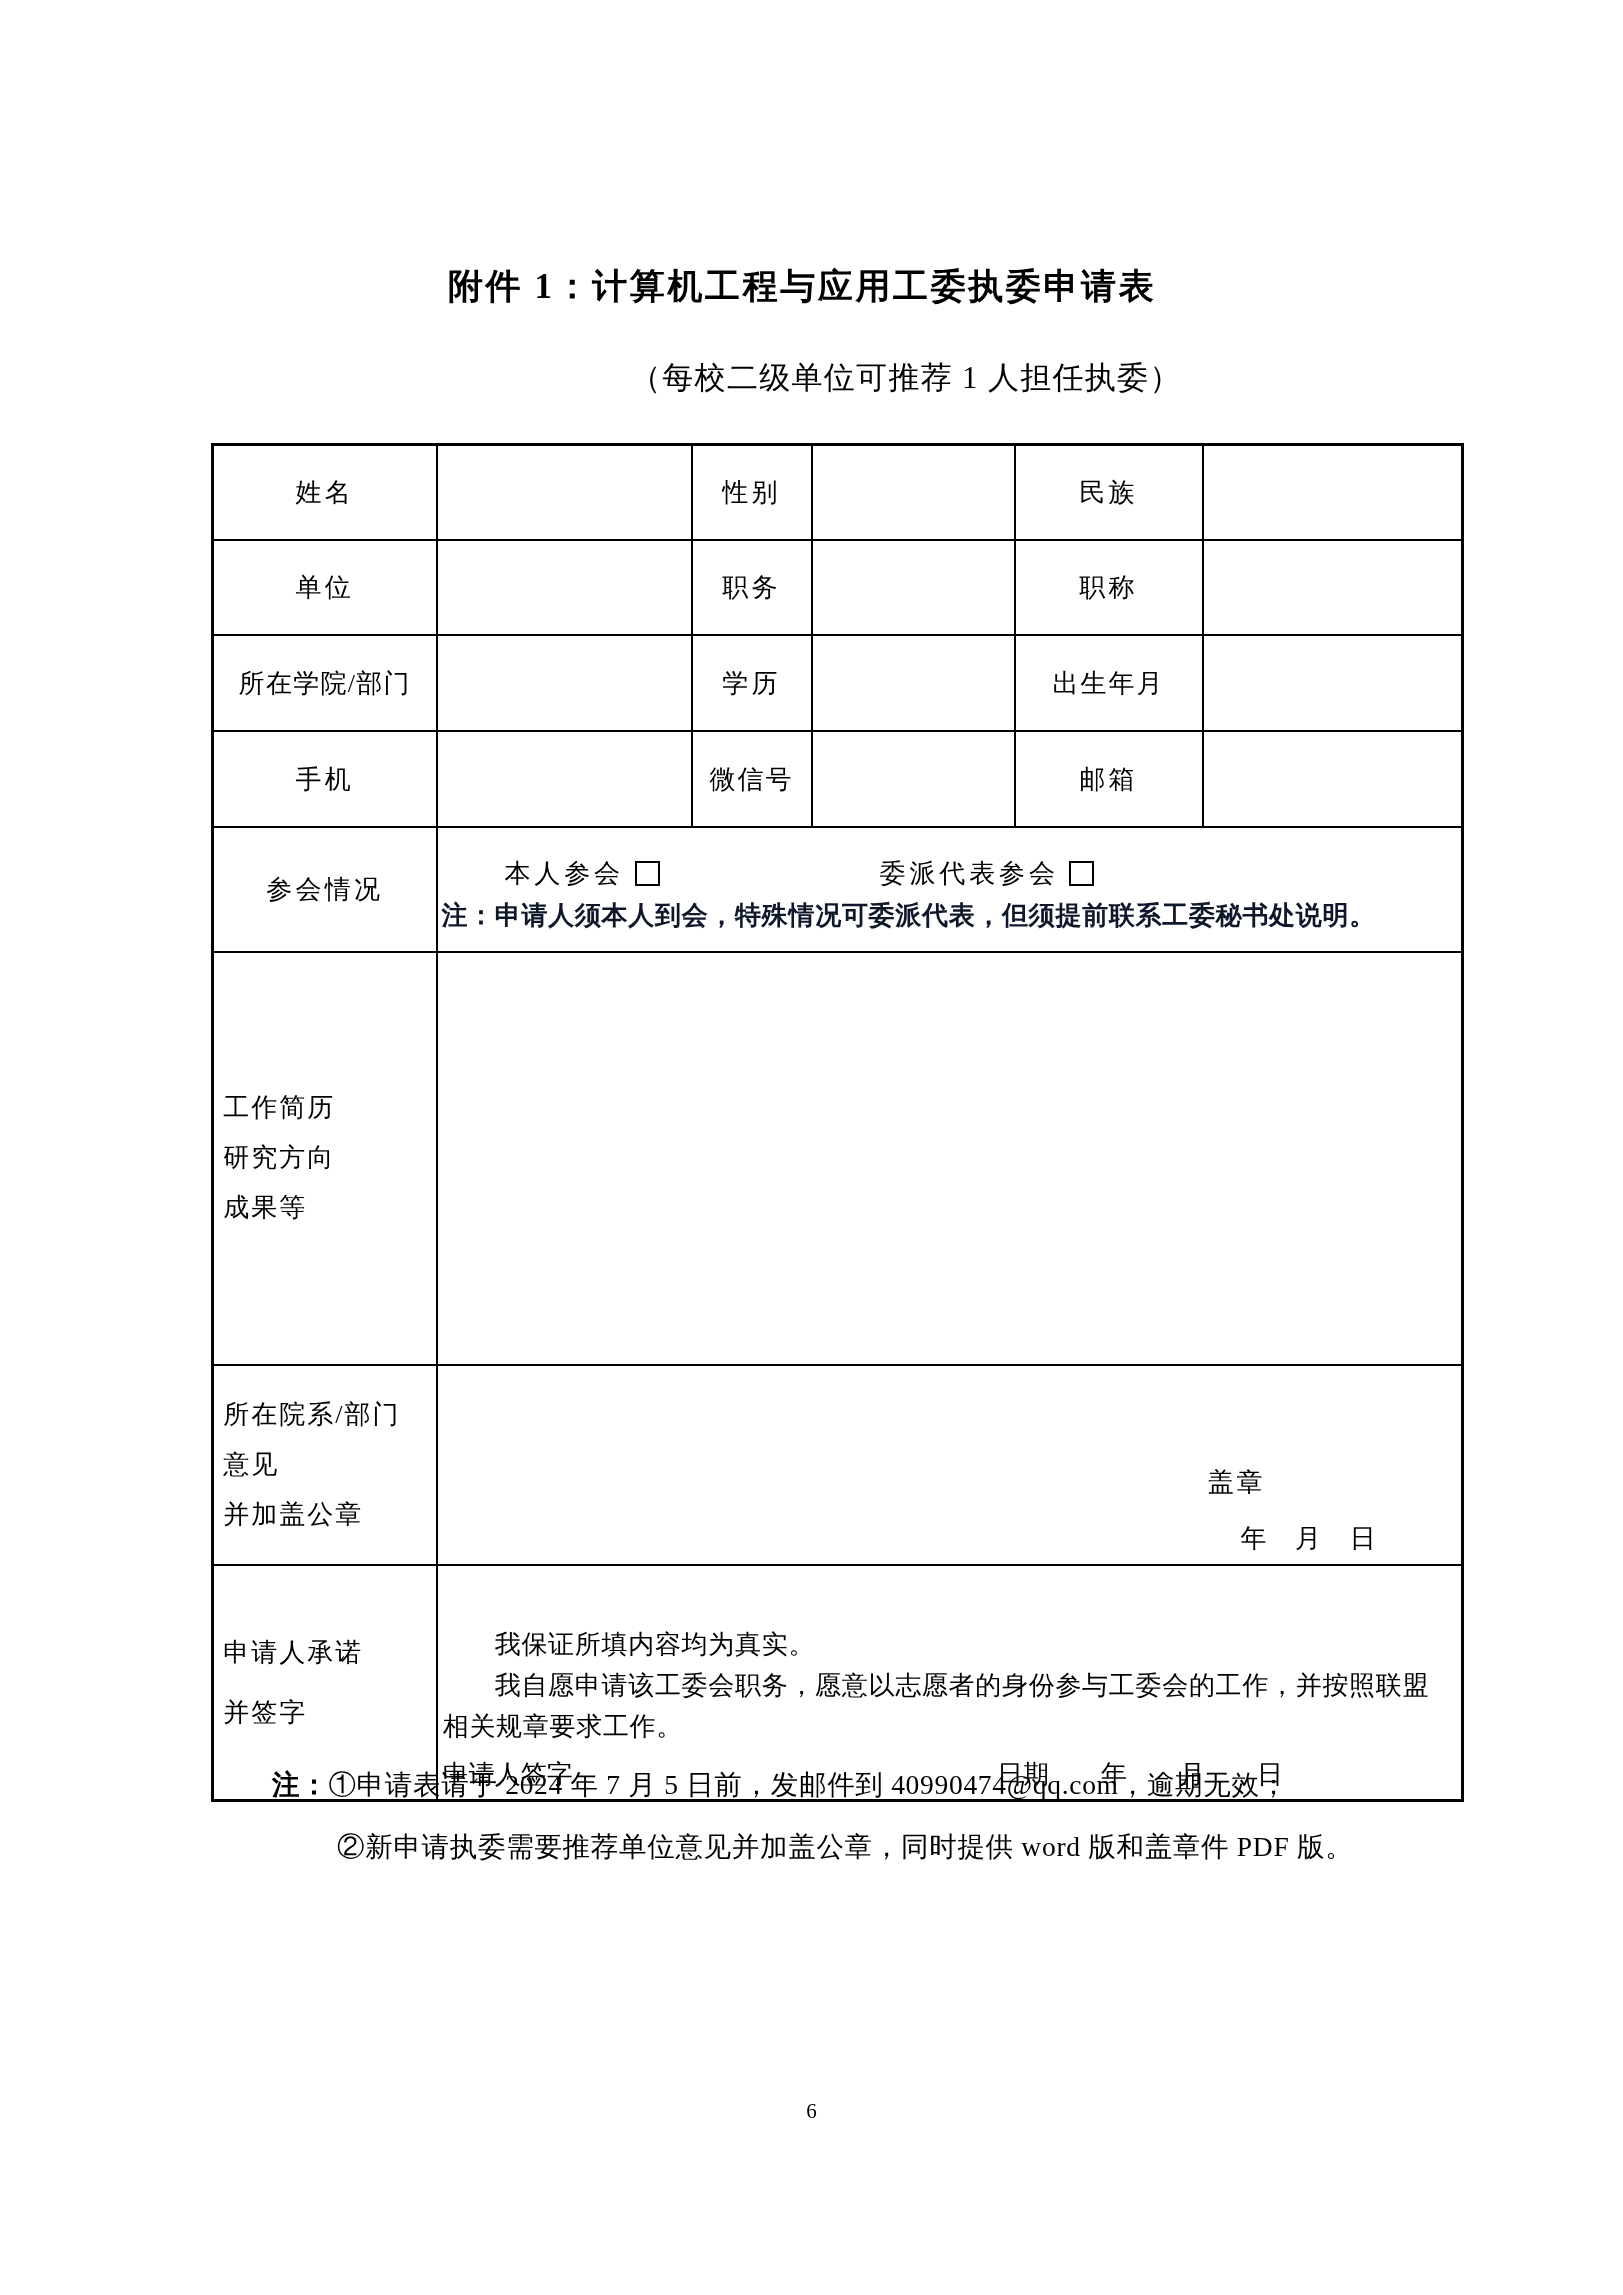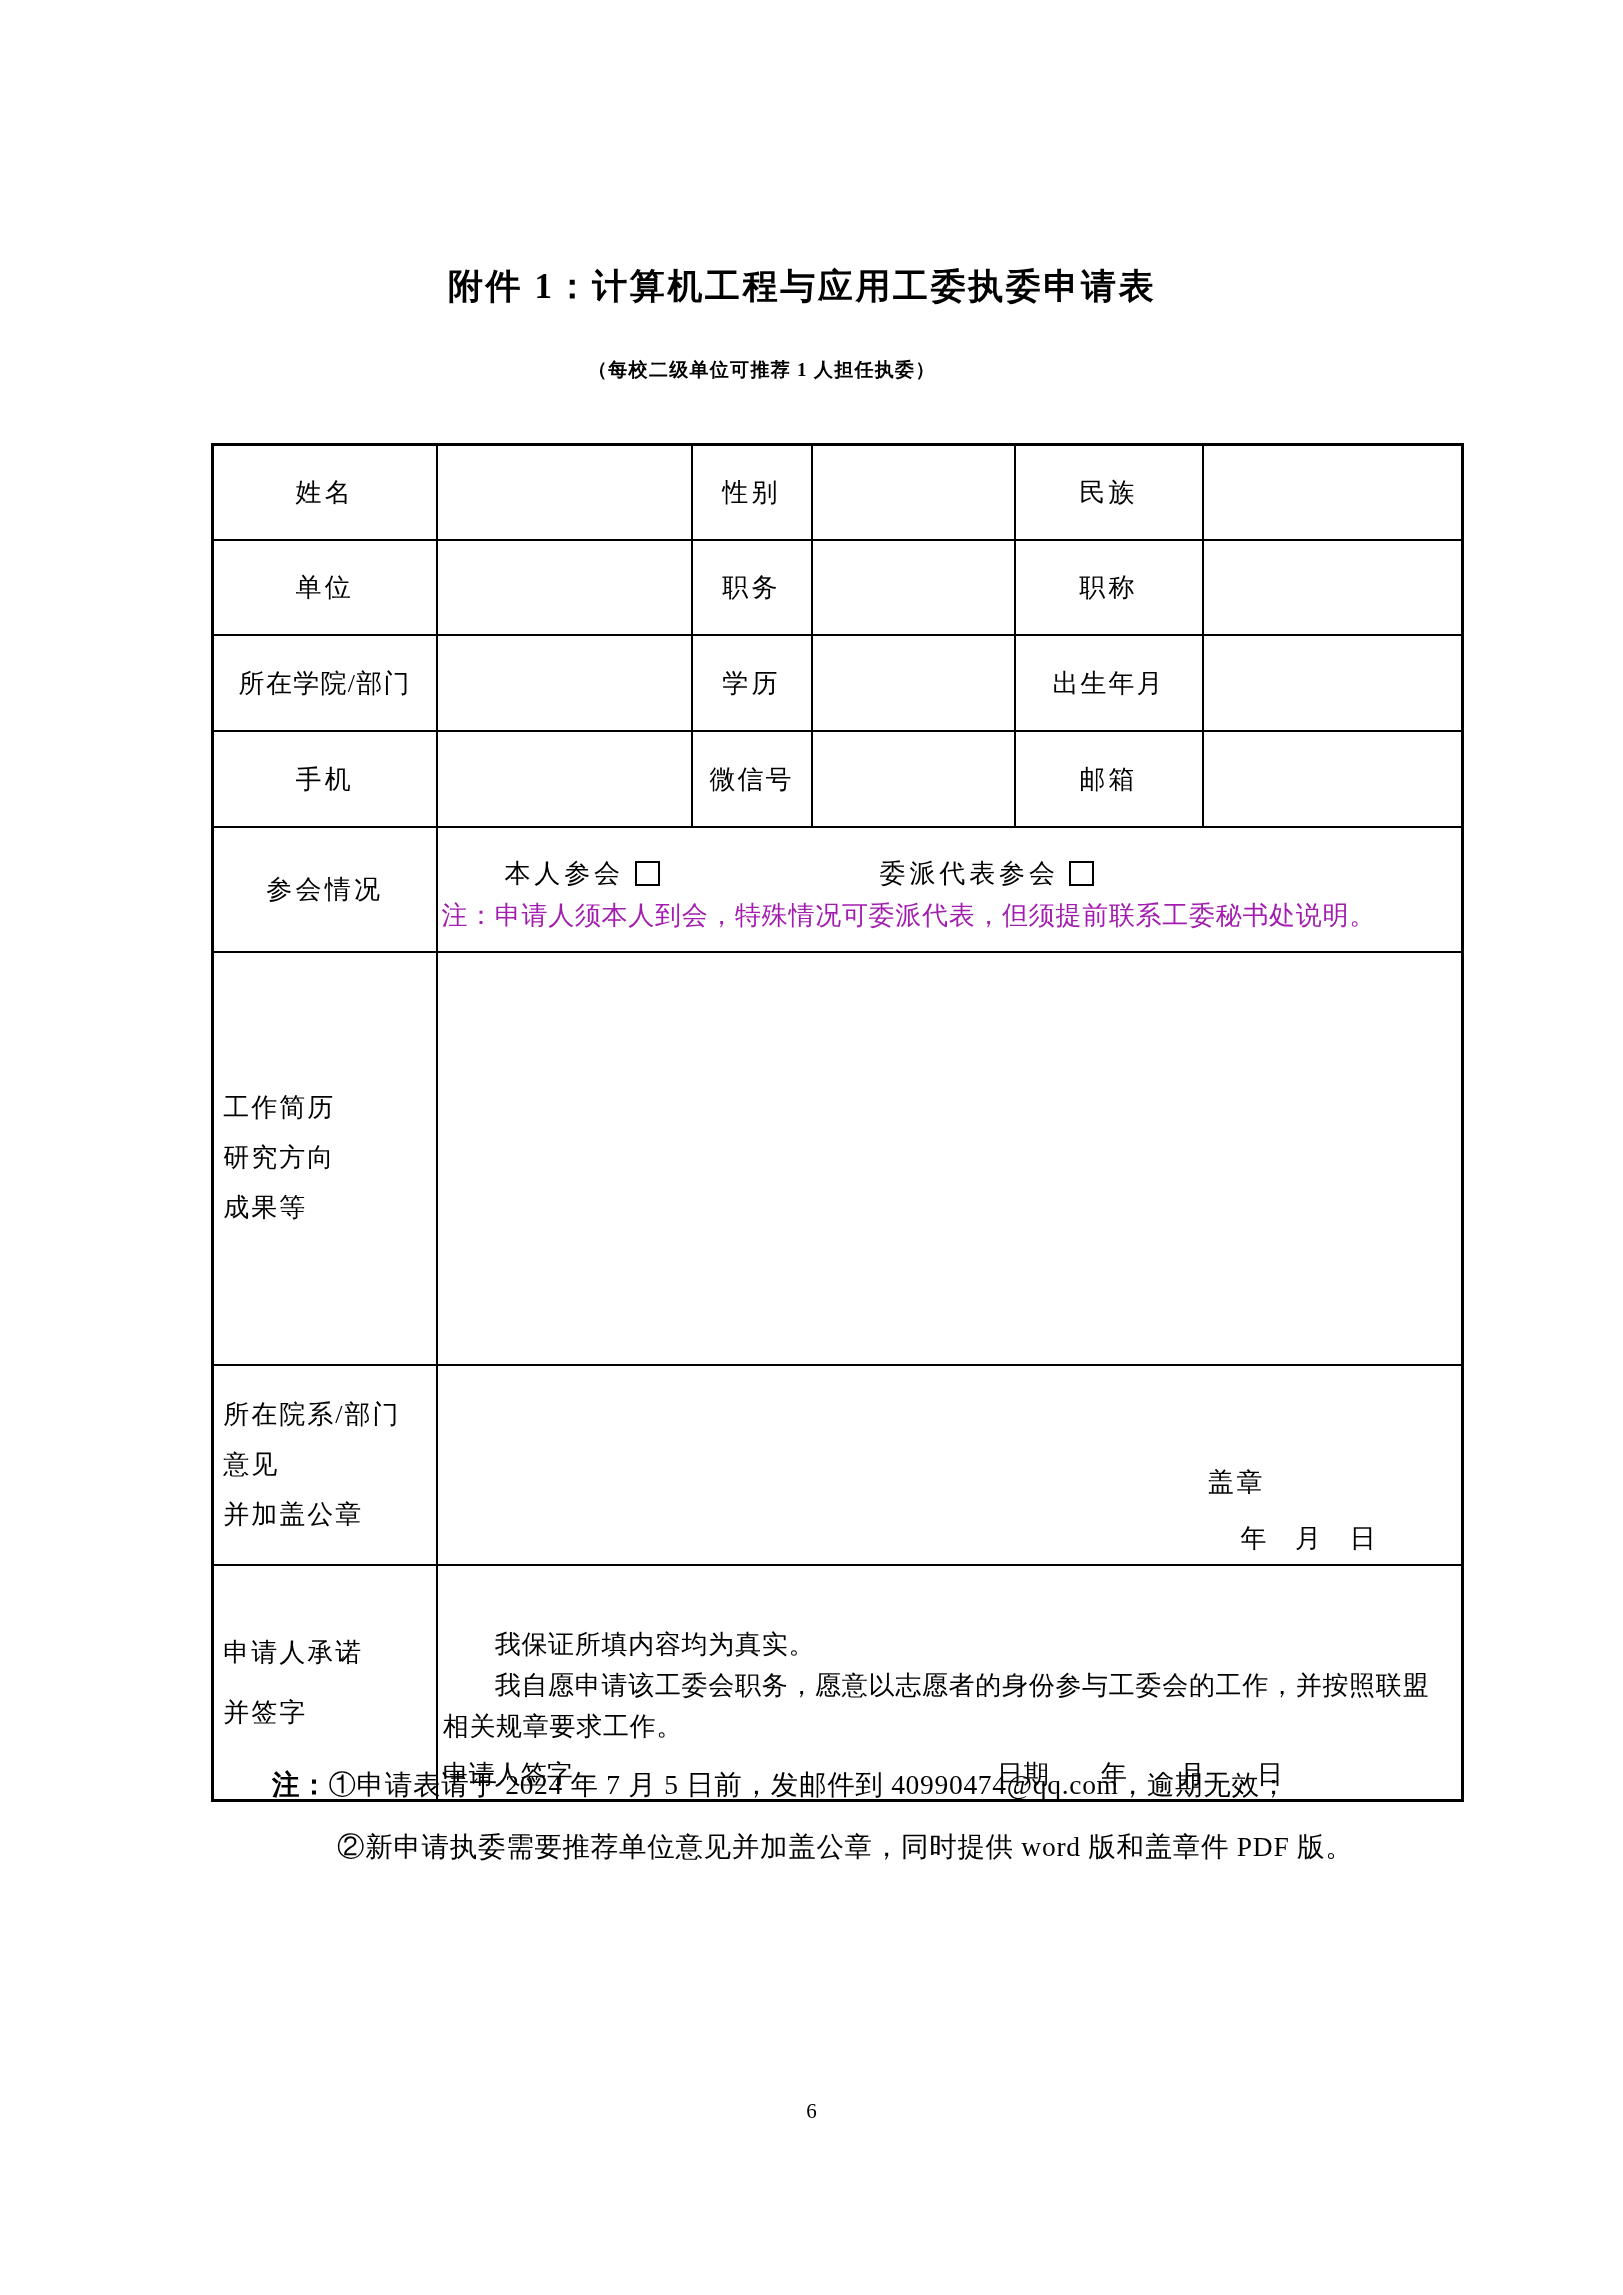--- a/index.html
+++ b/index.html
@@ -5,22 +5,22 @@
   html,body{margin:0;padding:0;}
   body{
     width:1623px;height:2295px;background:#ffffff;position:relative;
     font-family:"Liberation Serif","DejaVu Serif",serif;color:#000;
   }
   .title{
     position:absolute;left:448px;top:263px;
     font-size:35px;font-weight:bold;letter-spacing:2.6px;white-space:nowrap;
   }
   .subtitle{
-    position:absolute;left:588px;top:357px;
-    font-size:19px;font-weight:bold;letter-spacing:1.3px;white-space:nowrap;
+    position:absolute;left:630px;top:357px;
+    font-size:31px;font-weight:normal;letter-spacing:1.3px;white-space:nowrap;
   }
   table.form{
     position:absolute;left:211px;top:443px;width:1250px;
     border-collapse:collapse;table-layout:fixed;
     border:3.9px solid #000;
   }
   table.form td{
     border:2px solid #000;font-size:26px;vertical-align:middle;
     overflow:hidden;
   }
@@ -32,21 +32,21 @@
   .commit-lbl .lbl-line{line-height:60px;}
   td.attend-cell{vertical-align:top;padding:11.8px 3.9px 0 3.9px;}
   .attend-options{display:flex;align-items:center;line-height:31px;padding-left:63px;white-space:nowrap;}
   .opt-text{letter-spacing:3.9px;text-align:right;}
   .cbox{
     display:inline-block;width:21px;height:21px;border:2px solid #000;
     margin-left:10.5px;vertical-align:middle;background:#fff;
   }
   .opt-delegate{margin-left:220px;}
   .attend-note{
-    margin-top:9.2px;color:#a21caf;font-weight:normal;font-size:26px;
+    margin-top:9.2px;color:#0f172a;font-weight:bold;font-size:26px;
     white-space:nowrap;letter-spacing:0.7px;
   }
   td.opinion-cell{position:relative;vertical-align:top;}
   .seal-block{position:absolute;right:0;bottom:10.5px;text-align:right;width:100%;}
   .seal-line{padding-right:196px;line-height:29px;letter-spacing:2.6px;margin-left:22px;}
   .seal-date{padding-right:84px;margin-top:27.5px;line-height:29px;letter-spacing:1.3px;}
   td.commit-cell{position:relative;vertical-align:top;padding:6.5px 5.2px 0 5.2px;}
   .commit-cell p{margin:0;line-height:41px;text-indent:2em;letter-spacing:0.7px;}
   .sig-row{
     position:absolute;left:5.2px;right:0;bottom:9.2px;

